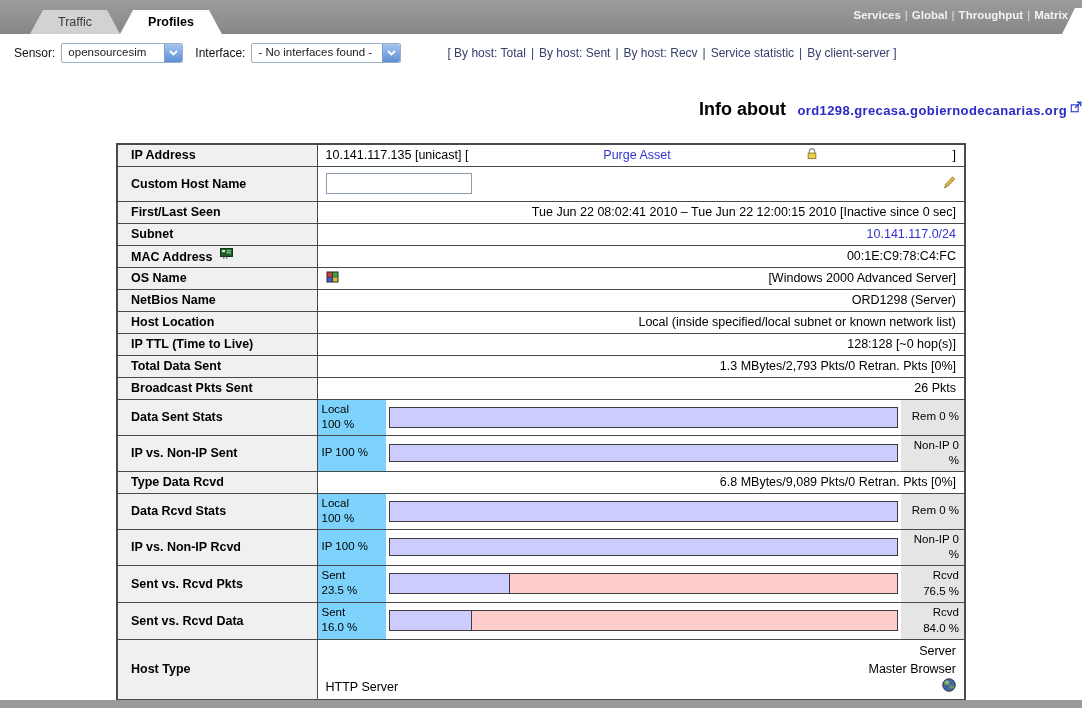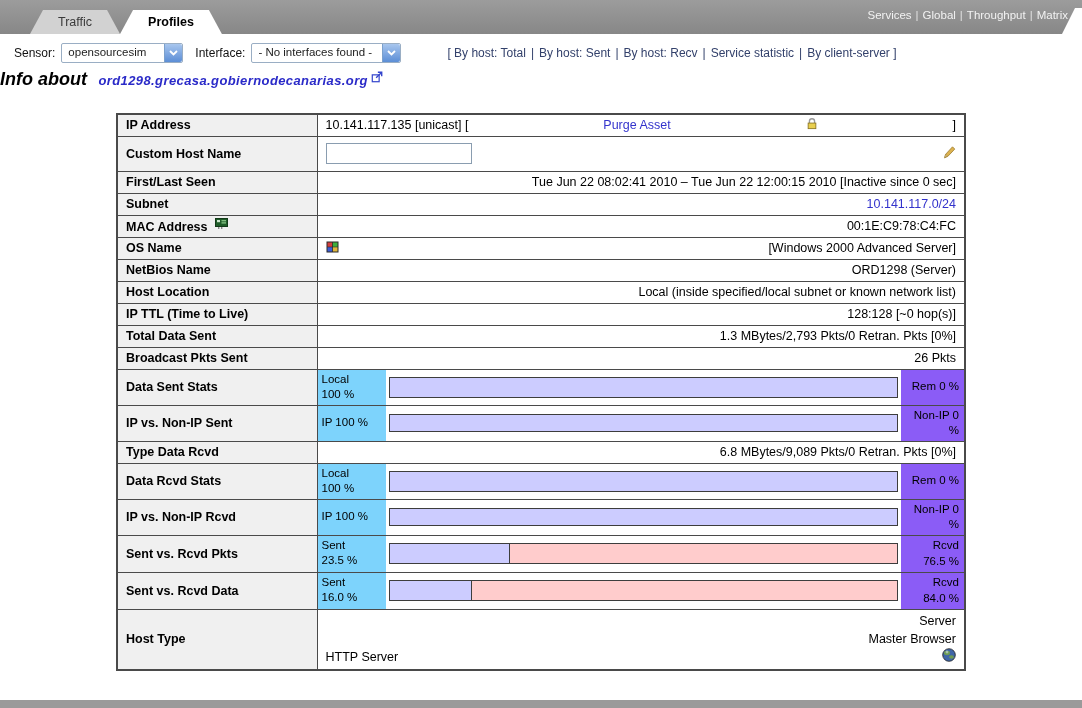--- a/index.html
+++ b/index.html
@@ -7,67 +7,67 @@
   .page { width:1082px; height:708px; position:relative; overflow:hidden; background:#fff; }
 
   
   .tabbar { position:relative; height:34px; background:linear-gradient(#9c9c9c,#878787);
             display:flex; align-items:flex-end; padding-left:30px; }
   .tab { clip-path: polygon(13px 0, calc(100% - 13px) 0, 100% 100%, 0 100%);
          padding:5px 28px 5px 28px; font-size:12.5px; cursor:pointer; }
   .tab.inactive { background:#d2d2d2; color:#3a3a3a; }
   .tab.active { background:#ffffff; color:#000; font-weight:bold; }
   .tabbar-links { position:absolute; right:14px; top:9px; font-size:11.5px; color:#f2f2f2; }
-  .tabbar-links a { color:#f2f2f2; text-decoration:none; cursor:pointer; }
+  .tabbar-links a { color:#f2f2f2; text-decoration:none; cursor:pointer;font-weight:bold; }
   .tabbar-sep { color:#e0e0e0; padding:0 4px; }
   .tab-wedge { position:absolute; right:0; bottom:0; width:20px; height:26px; background:#fff;
                clip-path: polygon(13px 0, 100% 0, 100% 100%, 0 100%); }
 
   
   .toolbar { display:flex; align-items:center; padding:9px 12px 6px 14px; font-size:12px; color:#111; }
   .toolbar .lab { margin-right:6px; }
   .select { display:inline-flex; align-items:stretch; border:1px solid #9aaec4; background:#fff;
             height:20px; margin-right:12px; cursor:pointer; border-radius:2px; }
   .select .stxt { padding:2px 6px 0 6px; font-size:11.5px; color:#222; white-space:nowrap; }
   .select .sarrow { width:18px; background:linear-gradient(#a8c6ee,#5c8ed6); border-left:1px solid #7ba0cc;
                     border-radius:0 2px 2px 0; display:flex; align-items:center; justify-content:center; }
   .hostlinks { margin-left:34px; font-size:12px; color:#33416b; }
   .hostlinks a { color:#33416b; text-decoration:none; cursor:pointer; }
   .hl-sep { padding:0 5px; }
 
   
-  .title { text-align:left; height:28px;font-style:italic; }
+  .title { text-align:right; margin-top:30px; height:28px; }
   .title .t1 { font-size:18px; font-weight:bold; color:#000; }
   .title .thost { font-size:13px; font-weight:bold; color:#2a2ac8; letter-spacing:.4px;
                   text-decoration:none; margin-left:7px; cursor:pointer; }
   .title svg { vertical-align:2px; margin-left:3px; }
 
   
   table.info { border-collapse:collapse; margin:16px 0 0 116px; width:850px;
                border:2px solid #4a4a4a; font-size:12.5px; }
   table.info td { border:1.5px solid #4a4a4a; }
-  td.lbl { background:#f0f0f0; font-weight:bold; padding:2px 8px; width:200px; color:#000; }
+  td.lbl { background:#f0f0f0; font-weight:bold; padding:2px 13px; width:200px; color:#000; }
   td.val { background:#fff; text-align:right; padding:2px 8px; color:#000; }
   td.val a { color:#3333cc; text-decoration:none; cursor:pointer; }
   .vflex { display:flex; justify-content:space-between; align-items:center; gap:4px; }
   tr.h20 td { height:22px; } tr.h34 td { height:35px; } tr.h27 td { height:28px; }
   tr.h36 td { height:37px; } tr.h56 td { height:57px; }
   input.hostname { width:146px; height:21px; border:1px solid #8a9db0; padding:2px 4px; font-size:12px; }
 
   
   td.barcell { padding:0 !important; }
   .barrow { display:flex; align-items:stretch; height:100%; }
   .barleft { width:68px; background:#7dd3fc; font-size:11.5px; padding:2px 4px; text-align:left; line-height:1.35; }
   .barrow.one .barleft { display:flex; align-items:center; }
   .barmid { flex:1; display:flex; align-items:center; padding:0 3px; }
   .bartrack { width:100%; height:21px; border:1px solid #3d3d3d; display:flex; background:#fff; }
   .barrow.one .bartrack { height:18px; }
   .barblue { background:#ccccff; height:100%; }
   .barpink { background:#ffcccc; height:100%; flex:1; border-left:1px solid #3d3d3d; }
-  .barright { width:63px; background:#8b5cf6; font-size:11.5px; padding:2px 5px;
+  .barright { width:63px; background:#e5e5e5; font-size:11.5px; padding:2px 5px;
               display:flex; flex-direction:column; justify-content:center; align-items:flex-end; line-height:1.35; }
 
   .hosttype div { line-height:1.45; }
   .hosttype .vflex { gap:3px; }
 
   .footerbar { position:absolute; bottom:0; left:0; width:100%; height:8px; background:#9a9a9a; }
 </style>
 </head>
 <body>
 

